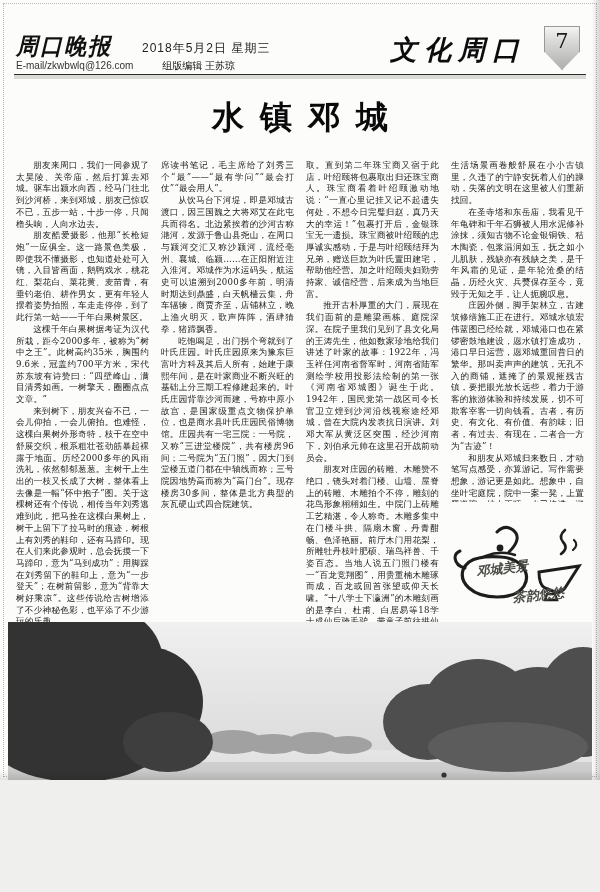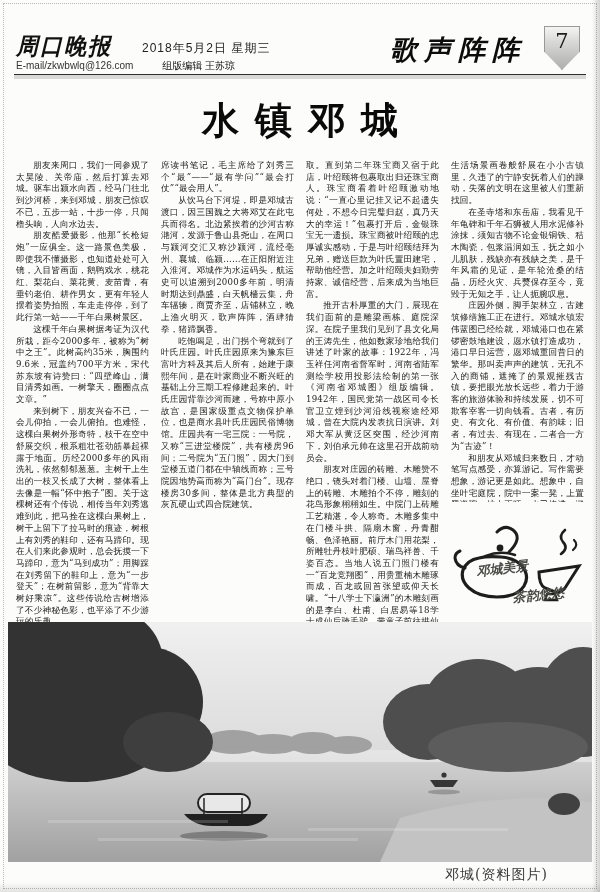--- a/index.html
+++ b/index.html
@@ -1,17 +1,17 @@
 <!DOCTYPE html>
 <html><head>
 <meta charset="utf-8">
 <style>
   html,body{margin:0;padding:0;}
   body{width:600px;height:892px;background:#efefed;font-family:"DejaVu Serif",serif;}
-  .page{position:relative;width:600px;height:892px;background:#fcfcfa;overflow:hidden;}
+  .page{position:relative;width:600px;height:780px;background:#fcfcfa;overflow:hidden;}
   .frame{position:absolute;inset:3px;border:1px dotted #b8b8b4;pointer-events:none;}
   .edge-right{position:absolute;top:0;right:0;bottom:0;width:8px;
     background:linear-gradient(to right,rgba(0,0,0,0),rgba(0,0,0,.16));}
   .edge-bottom{position:absolute;left:0;right:0;bottom:0;height:10px;
     background:linear-gradient(to bottom,rgba(0,0,0,0),rgba(0,0,0,.10));}
 
   
   .masthead{position:absolute;left:14px;right:14px;top:30px;height:44px;
     border-bottom:1.5px solid #2e2e2c;box-shadow:0 4px 0 #d9d9d5;}
   .logo{position:absolute;left:2px;top:2px;font-size:22px;font-weight:900;font-style:italic;
@@ -25,21 +25,21 @@
     font-style:italic;letter-spacing:7px;color:#0c0c0c;}
   .page-badge{position:absolute;right:6px;top:-4px;width:36px;height:44px;
     background:linear-gradient(#f6f6f5 0%,#d9d9d7 35%,#adadab 100%);
     clip-path:polygon(0 0,100% 0,100% 58%,50% 100%,0 58%);
     display:flex;align-items:flex-start;justify-content:center;
     box-shadow:inset 0 0 0 1px #999;}
   .page-badge span{font-size:21px;color:#1c1c1c;margin-top:3px;font-family:"DejaVu Serif",serif;}
 
   
   .headline{position:absolute;left:0;right:0;top:96px;text-align:center;
-    font-size:37px;font-weight:900;letter-spacing:16px;color:#0a0a0a;text-indent:16px;}
+    font-size:32px;font-weight:900;letter-spacing:16px;color:#0a0a0a;text-indent:16px;}
 
   
   .cols{position:absolute;left:16px;right:16px;top:160px;height:462px;
     display:flex;gap:12px;}
   .col{flex:1 1 0;position:relative;overflow:hidden;}
   .col p{margin:0;font-size:8.6px;line-height:11.7px;text-align:justify;
     text-indent:2em;color:#1b1b1a;letter-spacing:.2px;}
   .col p.cont{text-indent:0;}
   .col4-text{position:absolute;left:0;right:0;top:0;bottom:120px;overflow:hidden;}
   .teapot-wrap{position:absolute;left:0;right:0;bottom:0;height:116px;}
@@ -57,21 +57,21 @@
 <div class="page">
   <div class="frame"></div>
 
   <div class="masthead">
     <div class="logo">周口晚报</div>
     <div class="dateline">2018年5月2日 星期三</div>
     <div class="emailline">
       <span>E-mail/zkwbwlq@126.com</span>
       <span class="editor">组版编辑 王苏琼</span>
     </div>
-    <div class="section-title">歌声阵阵</div>
+    <div class="section-title">文化周口</div>
     <div class="page-badge">
       <span>7</span>
     </div>
   </div>
 
   <div class="headline">水镇邓城</div>
 
   <div class="cols">
     <div class="col">
       <p>朋友来周口，我们一同参观了太昊陵、关帝庙，然后打算去邓城。驱车出颍水向西，经马门往北到沙河桥，来到邓城，朋友已惊叹不已，五步一站，十步一停，只闻橹头响，人向水边去。</p>
@@ -81,21 +81,21 @@
 
     </div>
     <div class="col">
       <p class="cont">席读书笔记，毛主席给了刘秀三个“最”——“最有学问”“最会打仗”“最会用人”。</p>
       <p>从饮马台下河堤，即是邓城古渡口，因三国魏之大将邓艾在此屯兵而得名。北边紧挨着的沙河古称滟河，发源于鲁山县尧山，在周口与颍河交汇又称沙颍河，流经亳州、襄城、临颍……在正阳附近注入淮河。邓城作为水运码头，航运史可以追溯到2000多年前，明清时期达到鼎盛，白天帆樯云集，舟车辐辏，商贾齐至，店铺林立，晚上渔火明灭，歌声阵阵，酒肆猜拳，猪蹄飘香。</p>
       <p>吃饱喝足，出门拐个弯就到了叶氏庄园。叶氏庄园原来为豫东巨富叶方科及其后人所有，始建于康熙年间，是在叶家商业不断兴旺的基础上分三期工程修建起来的。叶氏庄园背靠沙河而建，号称中原小故宫，是国家级重点文物保护单位，也是商水县叶氏庄园民俗博物馆。庄园共有一宅三院：一号院，又称“三进堂楼院”，共有楼房96间；二号院为“五门照”，因大门到堂楼五道门都在中轴线而称；三号院因地势高而称为“高门台”。现存楼房30多间，整体是北方典型的灰瓦硬山式四合院建筑。</p>
 
     </div>
     <div class="col">
       <p class="cont">取。直到第二年珠宝商又宿于此店，叶绍颐将包裹取出归还珠宝商人。珠宝商看着叶绍颐激动地说：“一直心里记挂又记不起遗失何处，不想今日完璧归赵，真乃天大的幸运！”包裹打开后，金银珠宝无一遗损。珠宝商被叶绍颐的忠厚诚实感动，于是与叶绍颐结拜为兄弟，赠送巨款为叶氏置田建宅，帮助他经营。加之叶绍颐夫妇勤劳持家、诚信经营，后来成为当地巨富。</p>
-      <p>推开古朴厚重的大门，展现在我们面前的是雕梁画栋、庭院深深。在院子里我们见到了县文化局的王涛先生，他如数家珍地给我们讲述了叶家的故事：1922年，冯玉祥任河南省督军时，河南省陆军测绘学校用投影法绘制的第一张《河南省邓城图》组版编辑。1942年，国民党第一战区司令长官卫立煌到沙河沿线视察途经邓城，曾在大院内发表抗日演讲。刘邓大军从黄泛区突围，经沙河南下，刘伯承元帅在这里召开战前动员会。</p>
+      <p>推开古朴厚重的大门，展现在我们面前的是雕梁画栋、庭院深深。在院子里我们见到了县文化局的王涛先生，他如数家珍地给我们讲述了叶家的故事：1922年，冯玉祥任河南省督军时，河南省陆军测绘学校用投影法绘制的第一张《河南省邓城图》诞生于此。1942年，国民党第一战区司令长官卫立煌到沙河沿线视察途经邓城，曾在大院内发表抗日演讲。刘邓大军从黄泛区突围，经沙河南下，刘伯承元帅在这里召开战前动员会。</p>
       <p>朋友对庄园的砖雕、木雕赞不绝口，镜头对着门楼、山墙、屋脊上的砖雕、木雕拍个不停，雕刻的花鸟形象栩栩如生。中院门上砖雕工艺精湛，令人称奇。木雕多集中在门楼斗拱、隔扇木窗，丹青酣畅、色泽艳丽。前厅木门用花梨，所雕牡丹枝叶肥硕、瑞鸟祥兽、千姿百态。当地人说五门照门楼有一“百龙竞翔图”，用贵重楠木雕琢而成，百龙或回首张望或仰天长啸。“十八学士下瀛洲”的木雕刻画的是李白、杜甫、白居易等18学士成仙后骑毛驴、带童子前往拱仙岛的神话故事，是当时叶家专门聘请著名的雕塑大家花费多年时间雕刻而成，可惜现在却看不到了。</p>
 
     </div>
     <div class="col">
       <div class="col4-text">
         <p class="cont">生活场景画卷般舒展在小小古镇里，久违了的宁静安抚着人们的躁动，失落的文明在这里被人们重新找回。</p>
         <p>在圣寺塔和东岳庙，我看见千年龟碑和千年石狮被人用水泥修补涂抹，须知古物不论金银铜铁、秸木陶瓷，包浆温润如玉，抚之如小儿肌肤，残缺亦有残缺之美，是千年风霜的见证，是年轮沧桑的结晶，历经火灾、兵燹保存至今，竟毁于无知之手，让人扼腕叹息。</p>
         <p>庄园外侧，脚手架林立，古建筑修缮施工正在进行。邓城水镇宏伟蓝图已经绘就，邓城港口也在紧锣密鼓地建设，愿水镇打造成功，港口早日运营，愿邓城重回昔日的繁华。那叫卖声声的建筑，无孔不入的商铺，遮掩了的景观摧残古镇，要把眼光放长远些，着力于游客的旅游体验和持续发展，切不可欺客宰客一切向钱看。古者，有历史、有文化、有价值、有韵味；旧者，有过去、有现在，二者合一方为“古迹”！</p>
         <p>和朋友从邓城归来数日，才动笔写点感受，亦算游记。写作需要想象，游记更是如此。想象中，自坐叶宅庭院，院中一案一凳，上置黑瓷碗，炉火正旺，水已烧沸，沏一壶古镇毛尖茶，轻啜慢饮，甘甜入心脾。羊入圈，鸡上宿，天黑下来，风吹过来，月光从老房子顶上泻下来，斑驳陆离，洒人一身。在城里呆久了，只有水泥森林，久违了如此广阔的天空，久违了如此美好的月光，感觉自己一下子变得纯洁如婴儿。</p>
       </div>

